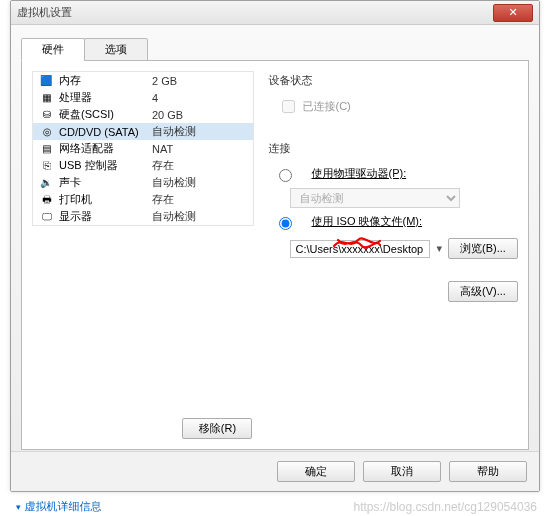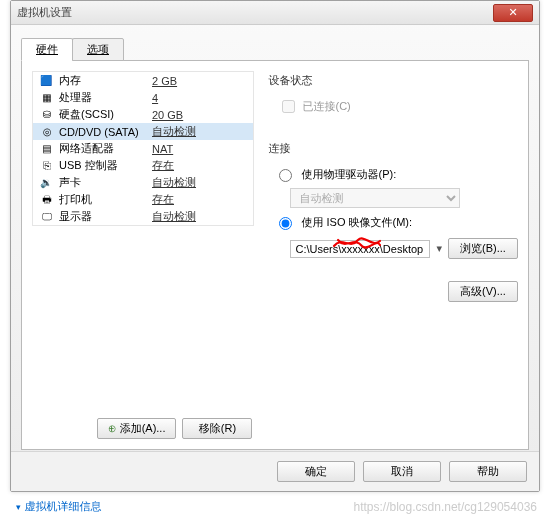--- a/index.html
+++ b/index.html
@@ -3,40 +3,40 @@
 <meta charset="utf-8">
 <style>
 * { box-sizing: border-box; font-family: "Microsoft YaHei", "SimSun", Tahoma, sans-serif; font-size: 11px; }
 body { margin: 0; background: #fff; width: 549px; height: 516px; position: relative; }
 .window { width: 530px; height: 492px; position: absolute; left: 10px; top: 0; border: 1px solid #a0a0a0; background: linear-gradient(#fafafa,#ececec); border-radius: 2px; box-shadow: 0 0 4px rgba(0,0,0,.15); }
 .titlebar { height: 24px; background: linear-gradient(#f5f5f5,#e4e4e4); border-bottom: 1px solid #ccc; padding: 0 6px; display: flex; align-items: center; justify-content: space-between; gap: 8px; }
 .title { color: #444; }
 .closebtn { width: 40px; height: 18px; background: linear-gradient(#d96a5f,#c1392b); border: 1px solid #a53225; border-radius: 2px; color: #fff; text-align: center; line-height: 14px; font-size: 10px; cursor: pointer; }
 .inner { position: absolute; top: 36px; left: 10px; right: 10px; bottom: 42px; }
 .tabs { display: flex; position: relative; top: 1px; z-index: 2; }
-.tab { padding: 3px 14px; border: 1px solid #b9b9b9; background: #fff; margin-right: -1px; border-radius: 2px 2px 0 0; cursor: pointer; text-decoration: underline; }
+.tab { padding: 3px 20px; border: 1px solid #b9b9b9; background: #fff; margin-right: -1px; border-radius: 2px 2px 0 0; cursor: pointer; }
 .tab.active { background: #fff; border-bottom: 1px solid #fff; }
 .tab.inactive { background: #f0f0f0; }
 .pane { border: 1px solid #b9b9b9; background: #fff; height: calc(100% - 22px); display: flex; padding: 10px; gap: 14px; }
 .leftcol { width: 250px; display: flex; flex-direction: column; }
 .hwtable { flex: 0 0 auto; border: 1px solid #e5e5e5; }
 .hwhead { display: flex; background: linear-gradient(#fdfdfd,#efefef); border-bottom: 1px solid #e0e0e0; }
 .hwhead div { padding: 3px 6px; color: #333; }
 .hwbody .row { display: flex; align-items: center; padding: 1px 0; cursor: default; }
 .row.sel { background: #d5e7f7; }
 .ico { width: 16px; height: 14px; margin: 0 4px 0 6px; flex: none; text-align: center; font-size: 10px; line-height: 14px; }
 .col-dev { width: 115px; display: flex; align-items: center; }
-.col-sum { flex: 1; padding-left: 4px; color: #333; text-decoration: underline; }
+.col-sum { flex: 1; padding-left: 4px; color: #333; }
 .btnrow { margin-top: auto; display: flex; justify-content: flex-end; gap: 6px; padding: 6px 2px 0; }
 button.os { padding: 2px 10px; background: linear-gradient(#fdfdfd,#e6e6e6); border: 1px solid #acacac; border-radius: 2px; cursor: pointer; min-width: 70px; }
 .rightcol { flex: 1; display: flex; flex-direction: column; gap: 4px; }
 .group-title { color: #333; margin: 2px 0 4px; }
 .chk { display: flex; align-items: center; gap: 4px; margin-left: 10px; padding: 1px 0; }
 .section-gap { height: 14px; }
-.radio { display: flex; align-items: flex-end; gap: 6px; margin-left: 6px; padding: 2px 0; }
+.radio { display: flex; align-items: flex-start; gap: 16px; margin-left: 6px; padding: 2px 0; text-decoration: underline; }
 select.os, input.os { border: 1px solid #c0c0c0; background: #fff; padding: 2px 4px; }
 select.dis { background: #f4f4f4; color: #888; }
 .isoinput-row { display: flex; align-items: center; gap: 6px; margin-left: 22px; margin-top: 2px; }
 .isoinput-row input { width: 140px; }
 .adv-row { display: flex; justify-content: flex-end; margin-top: 18px; }
 .bottombar { position: absolute; left: 0; right: 0; bottom: 0; height: 40px; border-top: 1px solid #d6d6d6; background: #f2f2f2; display: flex; align-items: center; justify-content: flex-end; gap: 8px; padding: 16px 12px; }
 .footerlink { position: absolute; left: 16px; bottom: 2px; color: #06c; cursor: pointer; }
 .footerlink .tri { color: #06c; font-size: 9px; margin-right: 4px; }
 .watermark { position: absolute; right: 12px; bottom: 2px; color: #ccc; font-size: 12px; pointer-events: none; }
 .scribble { position: absolute; width: 50px; height: 14px; pointer-events: none; }
@@ -121,21 +121,20 @@
               <div class="row">
                 <div class="col-dev">
                   <span class="ico">🖵</span>
                   <span>显示器</span>
                 </div>
                 <div class="col-sum">自动检测</div>
               </div>
             </div>
         </div>
         <div class="btnrow">
-          <button class="os"><span style="color:#3a7d2e">⊕</span> <span>添加(A)...</span></button>
           <button class="os">移除(R)</button>
         </div>
       </div>
 
       <div class="rightcol">
         <div class="group-title">设备状态</div>
         <label class="chk">
           <input type="checkbox" disabled="" style="">
           <span style="color:#999">已连接(C)</span>
         </label>

